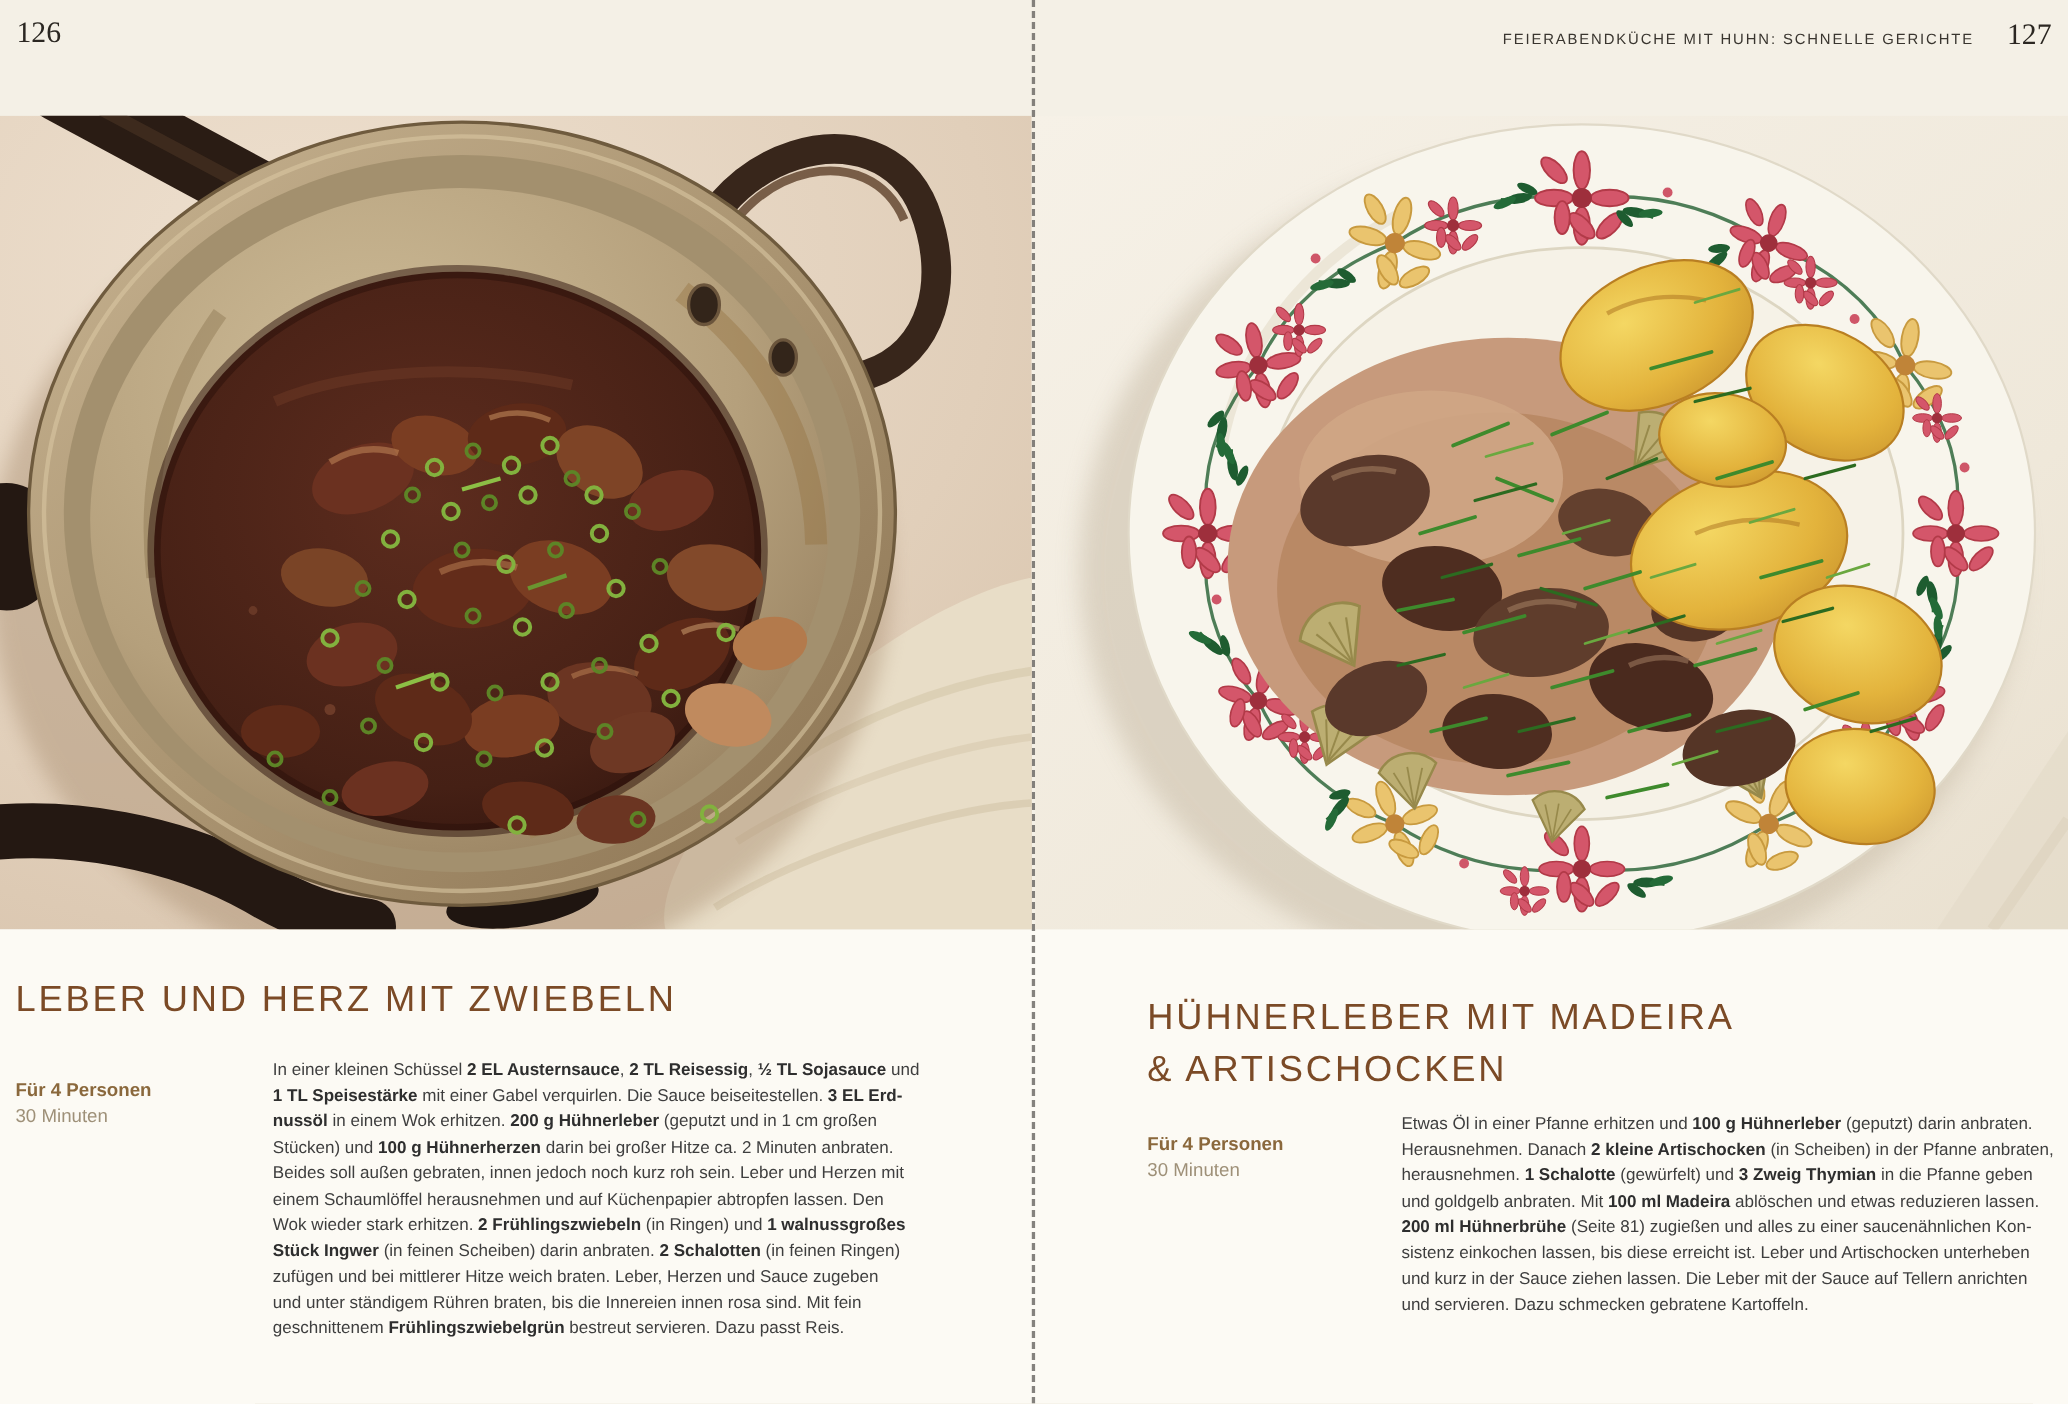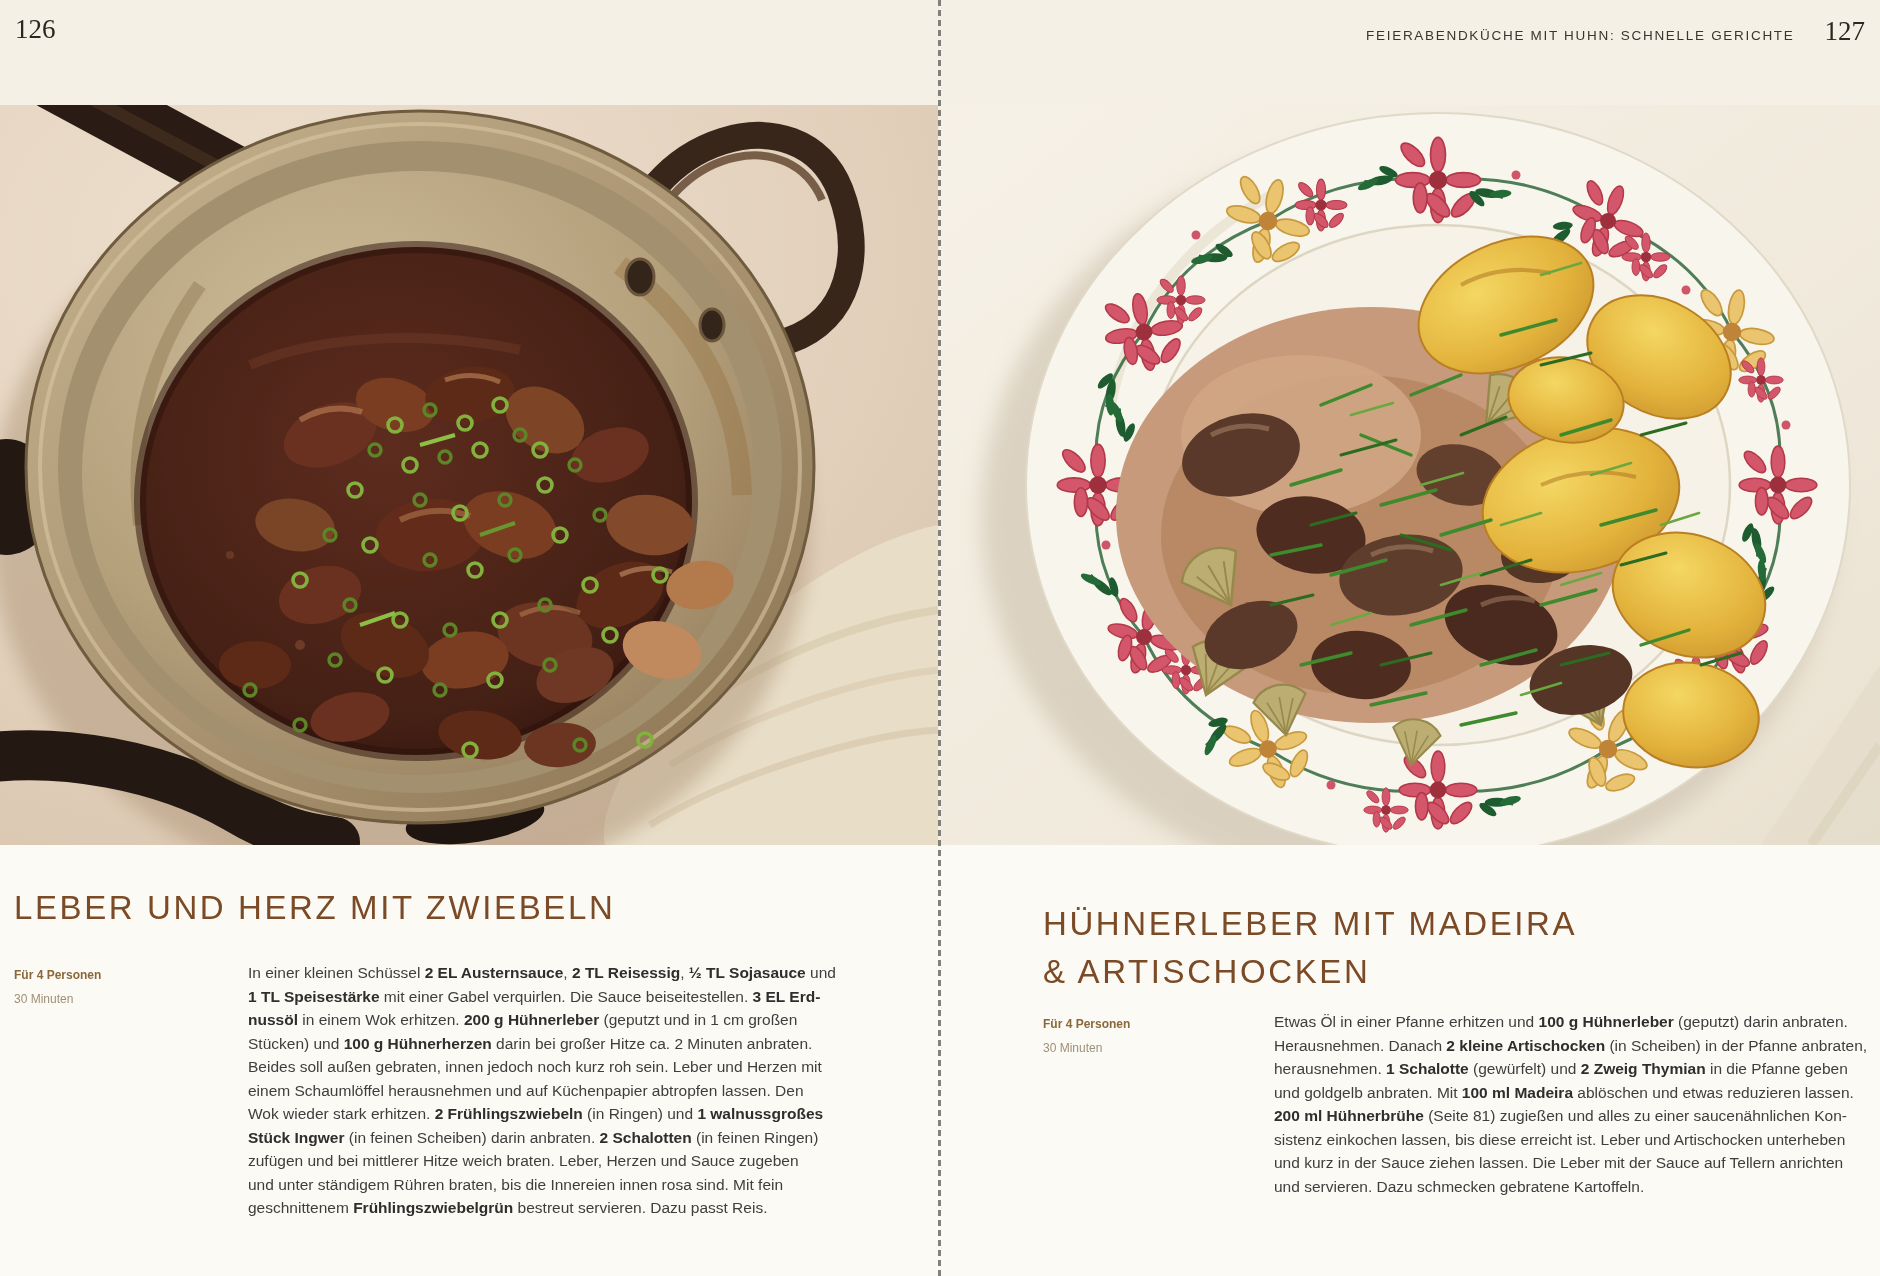--- a/index.html
+++ b/index.html
@@ -25,21 +25,21 @@
   .photo{position:absolute;top:105px;height:740px;overflow:hidden;}
   .photo-left{left:0;width:938px;}
   .photo-right{left:941px;width:939px;}
   .photo svg{display:block;width:100%;height:100%;}
   .recipe-title{
     position:absolute;color:#7b4a26;font-size:33px;letter-spacing:2.6px;
     font-weight:400;line-height:48px;white-space:nowrap;
   }
   .title-left{left:14px;top:884px;}
   .title-right{left:1043px;top:884px;margin-top:16px;}
-  .meta{position:absolute;font-size:12px;line-height:24px;white-space:nowrap;}
+  .meta{position:absolute;font-size:17px;line-height:24px;white-space:nowrap;margin-top:16px;}
   .meta-left{left:14px;top:963px;}
   .meta-right{left:1043px;top:1012px;}
   .meta .serving{font-weight:bold;color:#8a683c;}
   .meta .time{color:#9e9078;}
   .body-col{position:absolute;font-size:15.5px;color:#3e3e3e;}
   .body-left{left:248px;top:961px;}
   .body-right{left:1274px;top:1010px;}
   .body-col .tl{height:23.5px;line-height:23.5px;white-space:nowrap;}
   .body-col .b{font-weight:bold;color:#2e2e2e;}
 </style>
@@ -443,19 +443,19 @@
   <div>HÜHNERLEBER MIT MADEIRA</div>
   <div>&amp; ARTISCHOCKEN</div>
 </div>
 <div class="meta meta-right">
   <div class="serving">Für 4 Personen</div>
   <div class="time">30 Minuten</div>
 </div>
 <div class="body-col body-right">
     <div class="tl"><span>Etwas Öl in einer Pfanne erhitzen und </span><span class="b">100 g Hühnerleber</span><span> (geputzt) darin anbraten.</span></div>
     <div class="tl"><span>Herausnehmen. Danach </span><span class="b">2 kleine Artischocken</span><span> (in Scheiben) in der Pfanne anbraten,</span></div>
-    <div class="tl"><span>herausnehmen. </span><span class="b">1 Schalotte</span><span> (gewürfelt) und </span><span class="b">2 Zweig Thymian</span><span> in die Pfanne geben</span></div>
+    <div class="tl"><span>herausnehmen. </span><span class="b">1 Schalotte</span><span> (gewürfelt) und </span><span class="b">3 Zweig Thymian</span><span> in die Pfanne geben</span></div>
     <div class="tl"><span>und goldgelb anbraten. Mit </span><span class="b">100 ml Madeira</span><span> ablöschen und etwas reduzieren lassen.</span></div>
     <div class="tl"><span class="b">200 ml Hühnerbrühe</span><span> (Seite 81) zugießen und alles zu einer saucenähnlichen Kon-</span></div>
     <div class="tl"><span>sistenz einkochen lassen, bis diese erreicht ist. Leber und Artischocken unterheben</span></div>
     <div class="tl"><span>und kurz in der Sauce ziehen lassen. Die Leber mit der Sauce auf Tellern anrichten</span></div>
     <div class="tl"><span>und servieren. Dazu schmecken gebratene Kartoffeln.</span></div>
   </div>
 
 </body></html>

